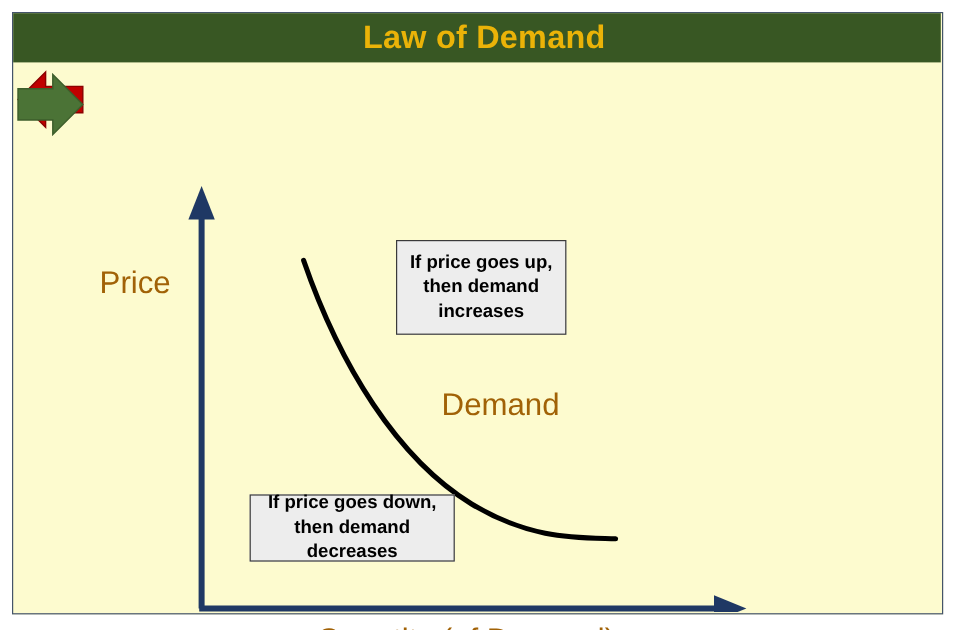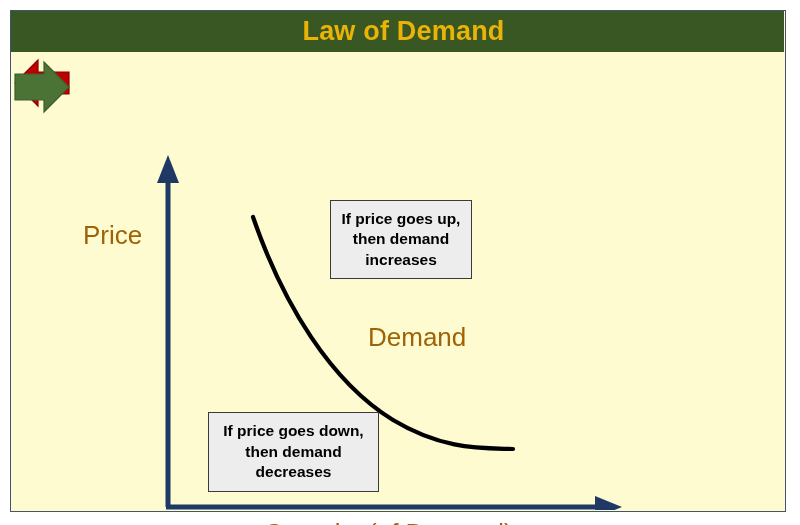--- a/index.html
+++ b/index.html
@@ -111,21 +111,21 @@
   #callout-up {
     left: 319px;
     top: 148px;
     width: 142px;
     height: 79px;
   }
   #callout-down {
     left: 197px;
     top: 360px;
     width: 171px;
-    height: 80px;
+    height: 56px;
   }
   .callout span { display: block; }
 
   
   .block-arrow {
     position: absolute;
     z-index: 2;
   }
   #arrow-left  { left: 272px; top: 158px; }
   #arrow-right { left: 366px; top: 366px; }

